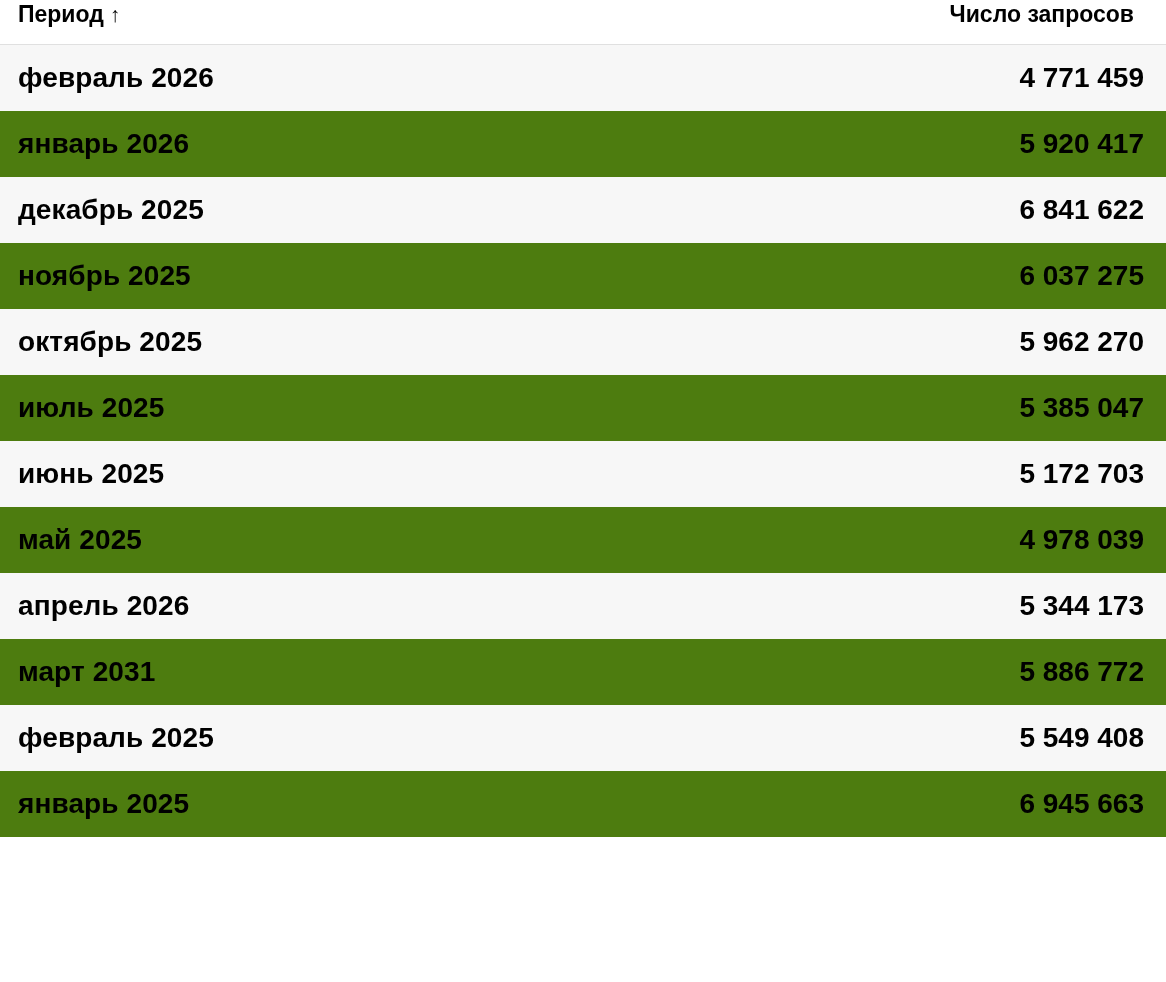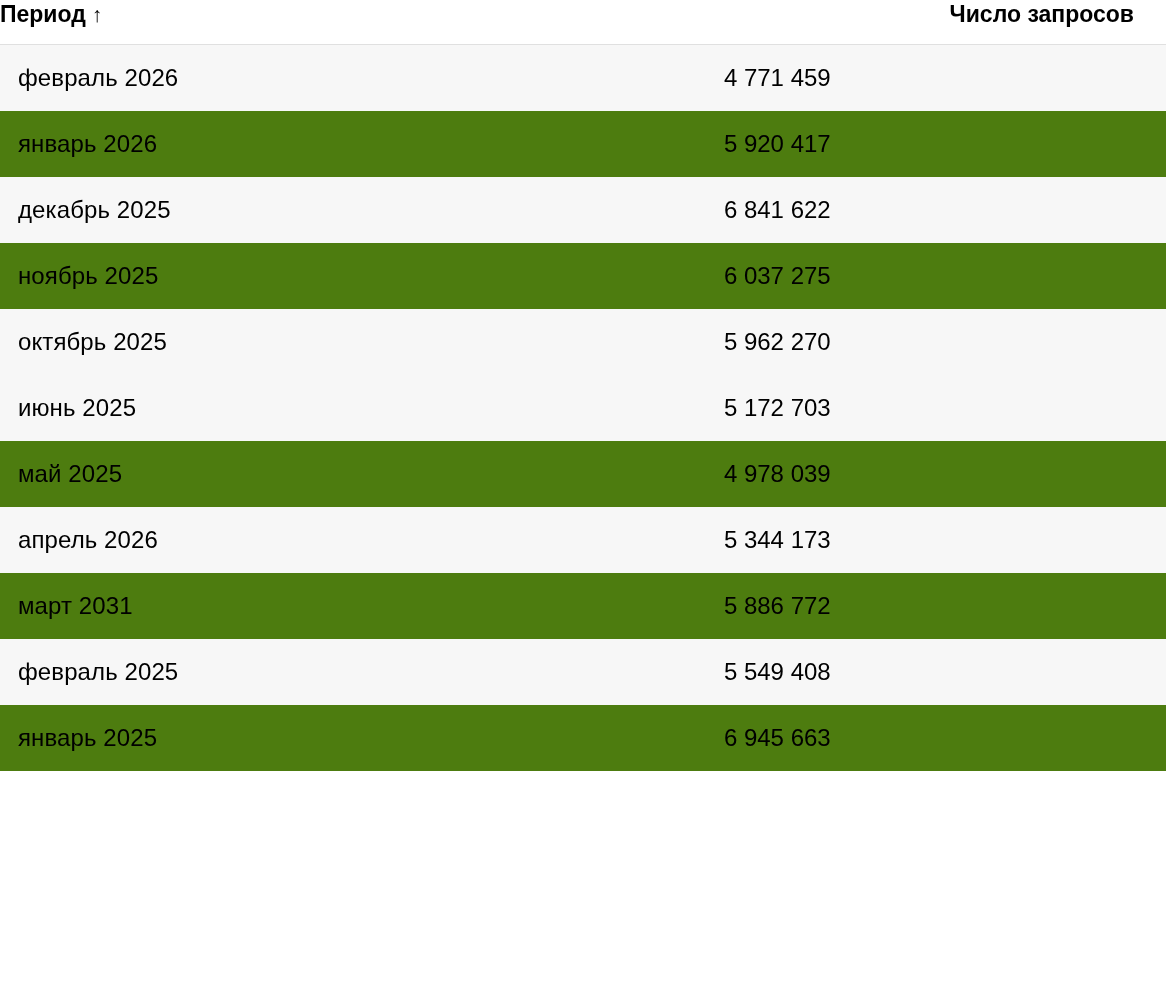--- a/index.html
+++ b/index.html
@@ -28,20 +28,21 @@
     font-size: 23px;
     font-weight: bold;
     padding: 0 0 16px 0;
     border-bottom: 1px solid #e0e0e0;
     vertical-align: bottom;
     line-height: 28px;
   }
 
   th.period-head {
     text-align: left;
+    padding-left: 18px;
   }
 
   th.count-head {
     text-align: right;
     padding-right: 32px;
   }
 
   .sort-arrow {
     display: inline-block;
     margin-left: 6px;
@@ -56,35 +57,35 @@
 
   tbody tr.odd-row {
     background: #f7f7f7;
   }
 
   tbody tr.even-row {
     background: #4d7c0f;
   }
 
   tbody td {
-    font-size: 24px;
-    font-weight: normal;
+    font-size: 28px;
+    font-weight: bold;
     line-height: 28px;
     vertical-align: middle;
   }
 
   td.period-cell {
     text-align: left;
     padding-left: 18px;
     letter-spacing: 0.1px;
   }
 
   td.count-cell {
-    text-align: left;
-    padding-right: 14px;
+    text-align: right;
+    padding-right: 22px;
     white-space: nowrap;
   }
 </style>
 </head>
 <body>
 
 <table class="stats-table">
   <colgroup>
     <col class="col-period">
     <col class="col-count">
@@ -113,20 +114,24 @@
         <td class="count-cell">6 841 622</td>
       </tr>
       <tr class="even-row">
         <td class="period-cell">ноябрь 2025</td>
         <td class="count-cell">6 037 275</td>
       </tr>
       <tr class="odd-row">
         <td class="period-cell">октябрь 2025</td>
         <td class="count-cell">5 962 270</td>
       </tr>
+      <tr class="even-row">
+        <td class="period-cell">июль 2025</td>
+        <td class="count-cell">5 385 047</td>
+      </tr>
       <tr class="odd-row">
         <td class="period-cell">июнь 2025</td>
         <td class="count-cell">5 172 703</td>
       </tr>
       <tr class="even-row">
         <td class="period-cell">май 2025</td>
         <td class="count-cell">4 978 039</td>
       </tr>
       <tr class="odd-row">
         <td class="period-cell">апрель 2026</td>

